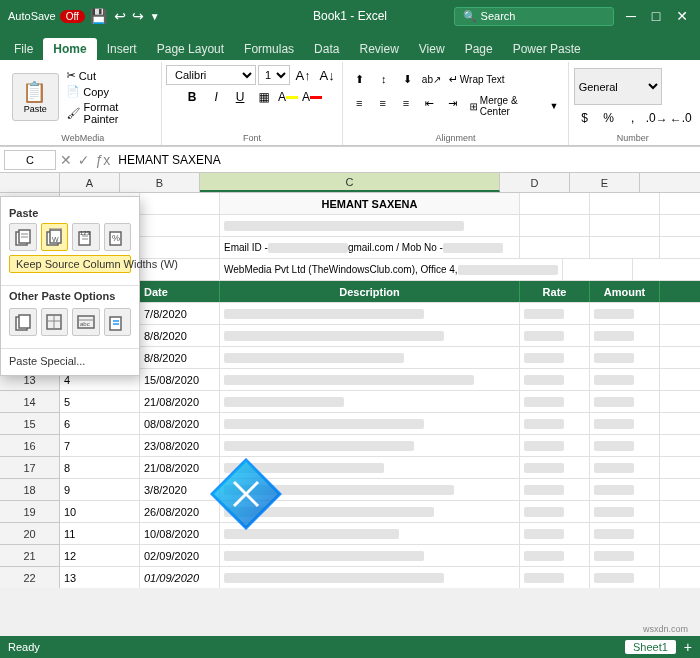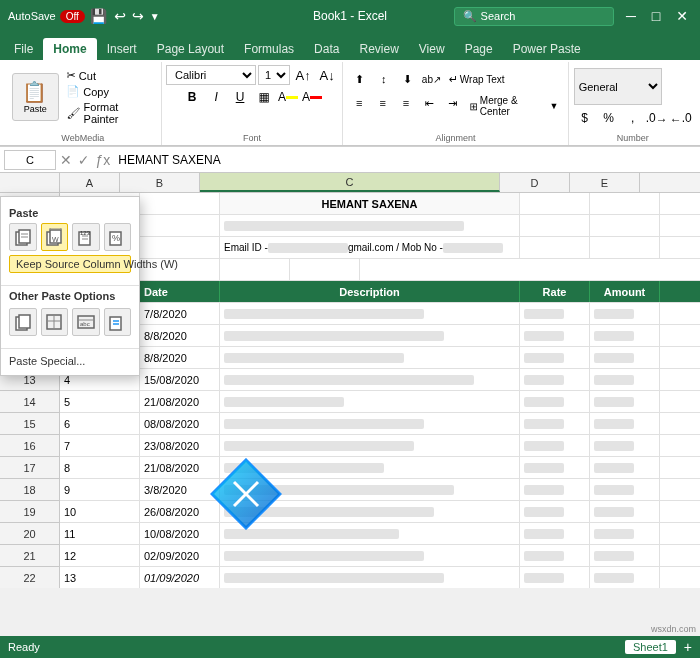--- a/index.html
+++ b/index.html
@@ -225,21 +225,21 @@
       font-size: 11px;
       justify-content: space-between;
       position: absolute;
       bottom: 0; left: 0; right: 0;
     }
     .status-right { display: flex; gap: 8px; align-items: center; }
 
     
     .icon-clipboard { font-size: 20px; }
 
-    .watermark { position: absolute; bottom: 24px; right: 4px; font-size: 9px; color: #888; z-index: 50; margin-top: 43px; }
+    .watermark { position: absolute; bottom: 24px; right: 12px; font-size: 9px; color: #888; z-index: 50; margin-top: 43px; }
   </style>
 </head>
 <body>
 
 <div class="title-bar">
   <div class="title-bar-left">
     <div class="autosave-area">
       <span>AutoSave</span>
       <span class="autosave-toggle">Off</span>
     </div>
@@ -447,20 +447,23 @@
         <div class="cell" style="min-width:300px; font-size:10px;">
           Email ID - <span class="blurred" style="width:80px;"></span>gmail.com / Mob No -<span class="blurred" style="width:60px;"></span>
         </div>
         <div class="cell" style="min-width:70px;"></div>
         <div class="cell" style="min-width:70px;"></div>
       </div>
 
       <div class="data-row">
         <div class="cell narrow"></div>
         <div class="cell" style="min-width:80px;"></div>
+        <div class="cell" style="min-width:300px; font-size:10px;">
+          WebMedia Pvt Ltd (TheWindowsClub.com), Office 4, <span class="blurred" style="width:100px;"></span>
+        </div>
         <div class="cell" style="min-width:70px;"></div>
         <div class="cell" style="min-width:70px;"></div>
       </div>
 
       <div class="data-row" style="background:#217346; color:white; font-weight:bold;">
         <div class="cell narrow" style="color:white; border-color:#2e9e56;">Sr No</div>
         <div class="cell" style="min-width:80px; color:white; border-color:#2e9e56;">Date</div>
         <div class="cell" style="min-width:300px; color:white; border-color:#2e9e56; justify-content:center;">Description</div>
         <div class="cell" style="min-width:70px; color:white; border-color:#2e9e56; justify-content:center;">Rate</div>
         <div class="cell" style="min-width:70px; color:white; border-color:#2e9e56; justify-content:center;">Amount</div>

